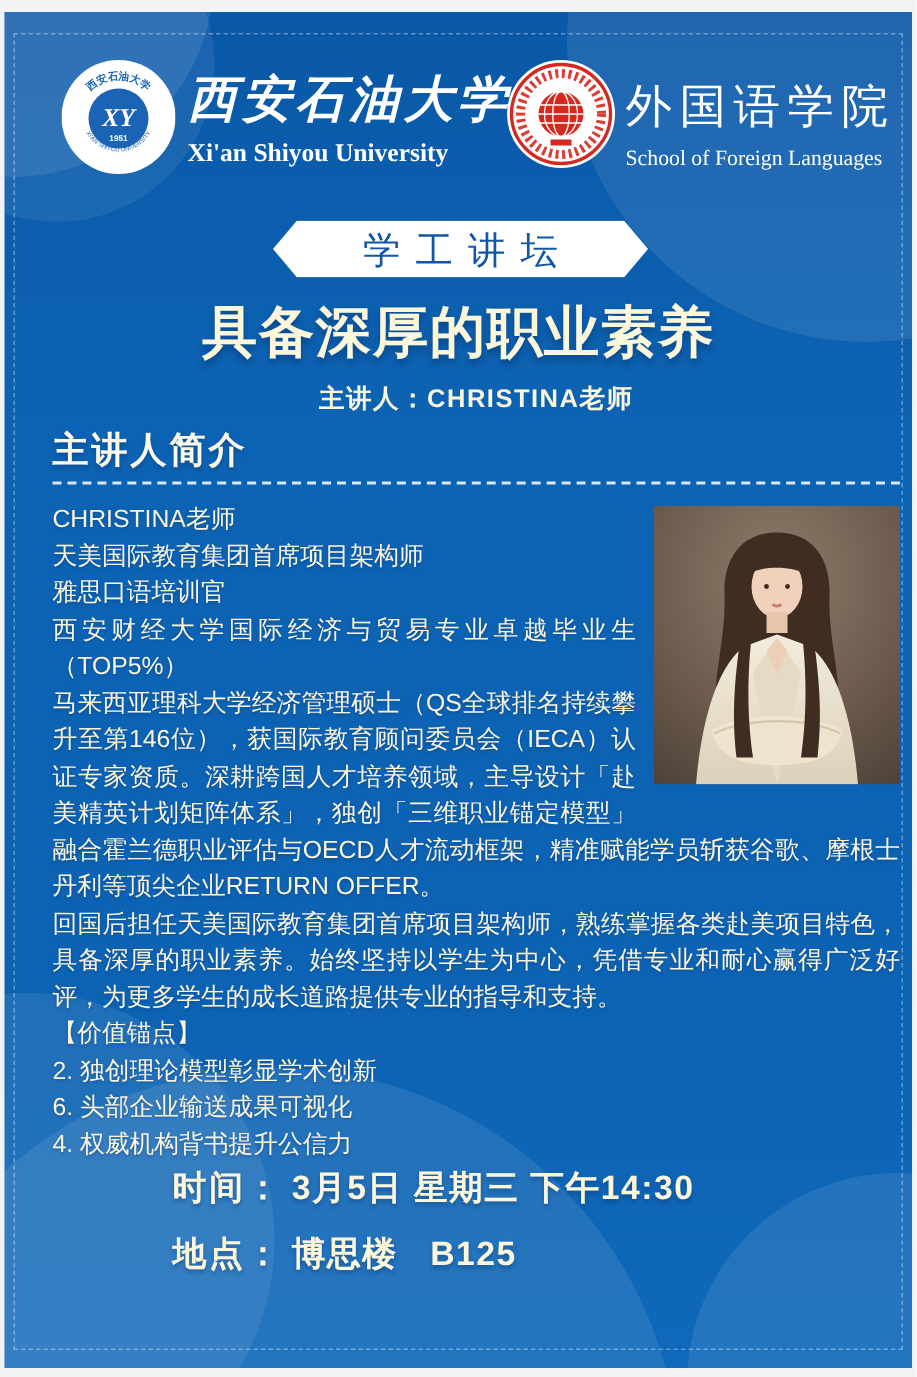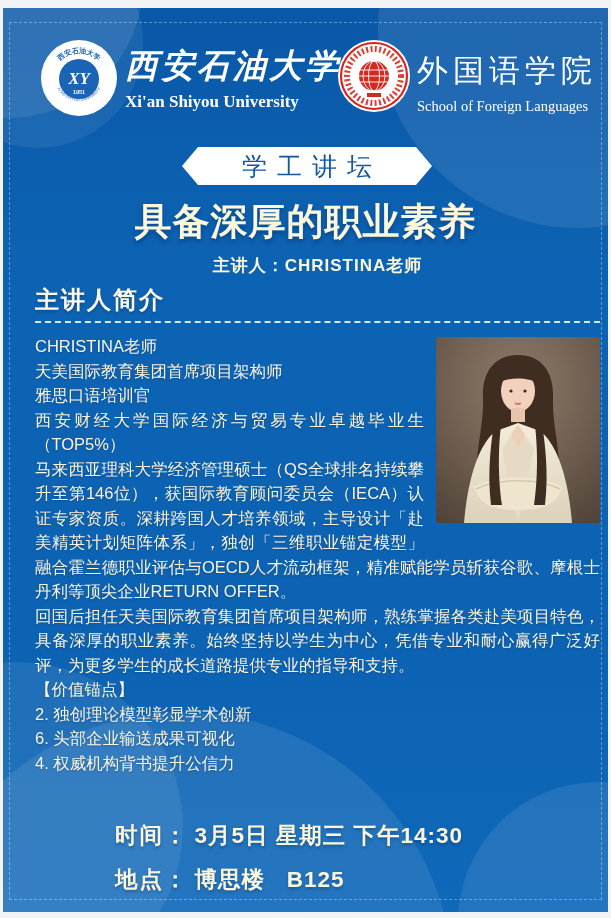--- a/index.html
+++ b/index.html
@@ -46,21 +46,21 @@
   .section-underline{position:absolute;left:32px;right:8px;top:313px;
                      border-top:2px dashed rgba(255,255,255,0.85);}
   .bio{position:absolute;left:32px;right:8px;top:326px;color:#fbf5dc;
        font-size:16.5px;font-weight:normal;line-height:24.5px;text-align:justify;
        text-shadow:0 1px 2px rgba(0,25,70,0.25);}
   .photo{float:right;width:164px;height:186px;margin:3px 0 8px 12px;overflow:hidden;border-radius:2px;}
   .bio p{margin:0;}
   .cred{display:block;}
 
   
-  .schedule{position:absolute;left:112px;top:812px;color:#fcf6da;font-weight:bold;
+  .schedule{position:absolute;left:112px;top:768px;color:#fcf6da;font-weight:bold;
             font-size:22.5px;text-shadow:0 2px 3px rgba(0,25,70,0.3);text-align:center;}
   .sched-row{display:flex;align-items:baseline;margin-bottom:13px;}
   .sched-label{letter-spacing:2px;white-space:pre;}
   .sched-value{white-space:pre;margin-left:6px;letter-spacing:1px;}
 
   .svg-block{display:block;width:100%;height:100%;}
 </style>
 </head>
 <body>
 

